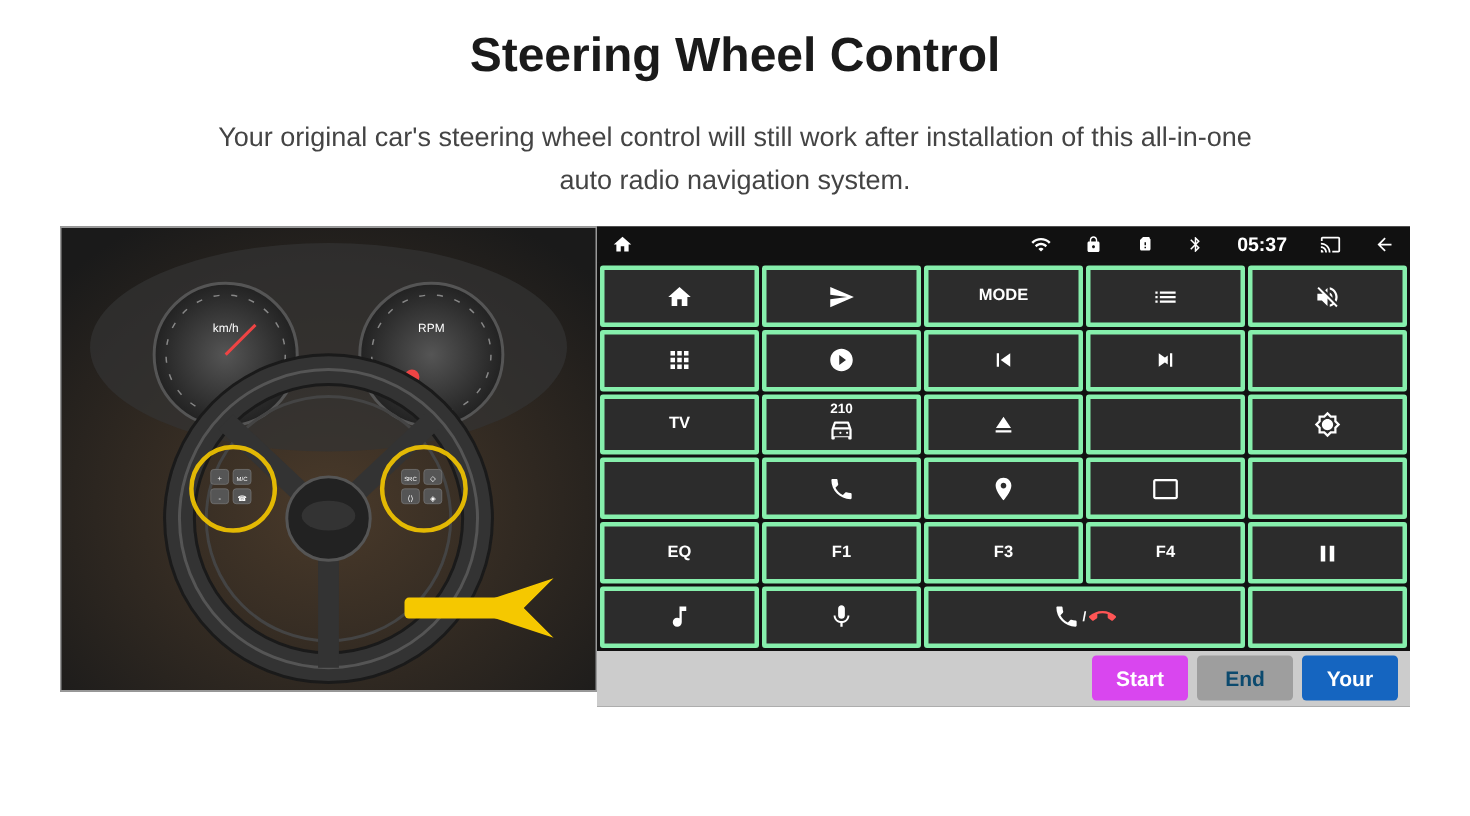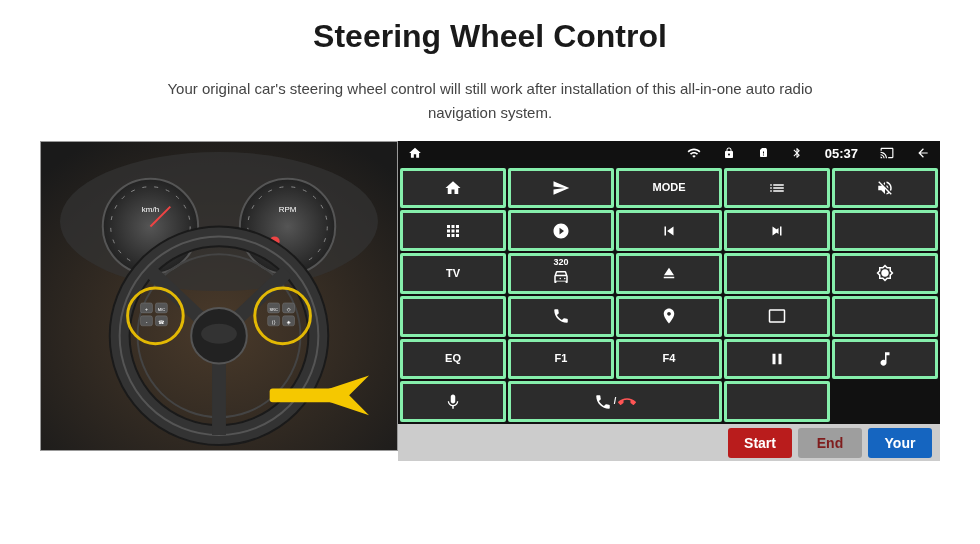--- a/index.html
+++ b/index.html
@@ -29,21 +29,21 @@
     }
 
     .title-divider {
       width: 48px;
       height: 3px;
       background: #333;
       margin: 0 auto 14px;
     }
 
     .subtitle {
-      font-size: 15px;
+      font-size: 18px;
       color: #444;
       text-align: center;
       line-height: 1.6;
       margin-bottom: 16px;
       max-width: 700px;
     }
 
     .content-area {
       display: flex;
       width: 100%;
@@ -136,22 +136,22 @@
       height: 30px;
       min-width: 64px;
       border: none;
       border-radius: 3px;
       font-size: 14px;
       font-weight: 600;
       cursor: pointer;
       padding: 0 14px;
     }
 
-    .btn-start { background: #b91c1c; color: #fff; }
-    .btn-end { background: #9e9e9e; color: #7f1d1d; }
+    .btn-start { background: #d946ef; color: #fff; }
+    .btn-end { background: #9e9e9e; color: #0c4a6e; }
     .btn-clear { background: #1565c0; color: #fff; }
   </style>
 </head>
 <body>
 
 <div class="page-wrapper">
   <h1 class="title">Steering Wheel Control</h1>
   <div class="title-divider"></div>
   <p class="subtitle">Your original car's steering wheel control will still work after installation of this all-in-one auto radio navigation system.</p>
 
@@ -315,21 +315,21 @@
         </div>
         <div class="hu-btn">
           <span></span>
         </div>
         <div class="hu-btn">
           <span>TV</span>
         </div>
 
         <div class="hu-btn">
           <div style="font-size:9px; line-height:1.1; text-align:center;">
-            <span>320</span><br>
+            <span>210</span><br>
             <svg viewBox="0 0 24 24" fill="#fff" width="12" height="12">
                 <path d="M18.92 5.01C18.72 4.42 18.16 4 17.5 4h-11c-.66 0-1.21.42-1.42 1.01L3 11v8c0 .55.45 1 1 1h1c.55 0 1-.45 1-1v-1h12v1c0 .55.45 1 1 1h1c.55 0 1-.45 1-1v-8l-2.08-5.99zM6.85 6h10.29l1.08 3.11H5.77L6.85 6zM19 17H5v-6h14v6zm-8-2c.55 0 1-.45 1-1s-.45-1-1-1-1 .45-1 1 .45 1 1 1zm6 0c.55 0 1-.45 1-1s-.45-1-1-1-1 .45-1 1 .45 1 1 1z"></path>
               </svg>
           </div>
         </div>
         <div class="hu-btn">
           <svg viewBox="0 0 24 24" fill="#fff">
               <path d="M5 17h14v2H5zm7-12L5.33 15h13.34z"></path>
             </svg>
         </div>
@@ -362,20 +362,23 @@
         </div>
         <div class="hu-btn">
           <span></span>
         </div>
         <div class="hu-btn">
           <span>EQ</span>
         </div>
 
         <div class="hu-btn">
           <span>F1</span>
+        </div>
+        <div class="hu-btn">
+          <span>F3</span>
         </div>
         <div class="hu-btn">
           <span>F4</span>
         </div>
         <div class="hu-btn">
           <svg viewBox="0 0 24 24" fill="#fff">
               <path d="M6 19h4V5H6v14zm8-14v14h4V5h-4z"></path>
             </svg>
         </div>
 

